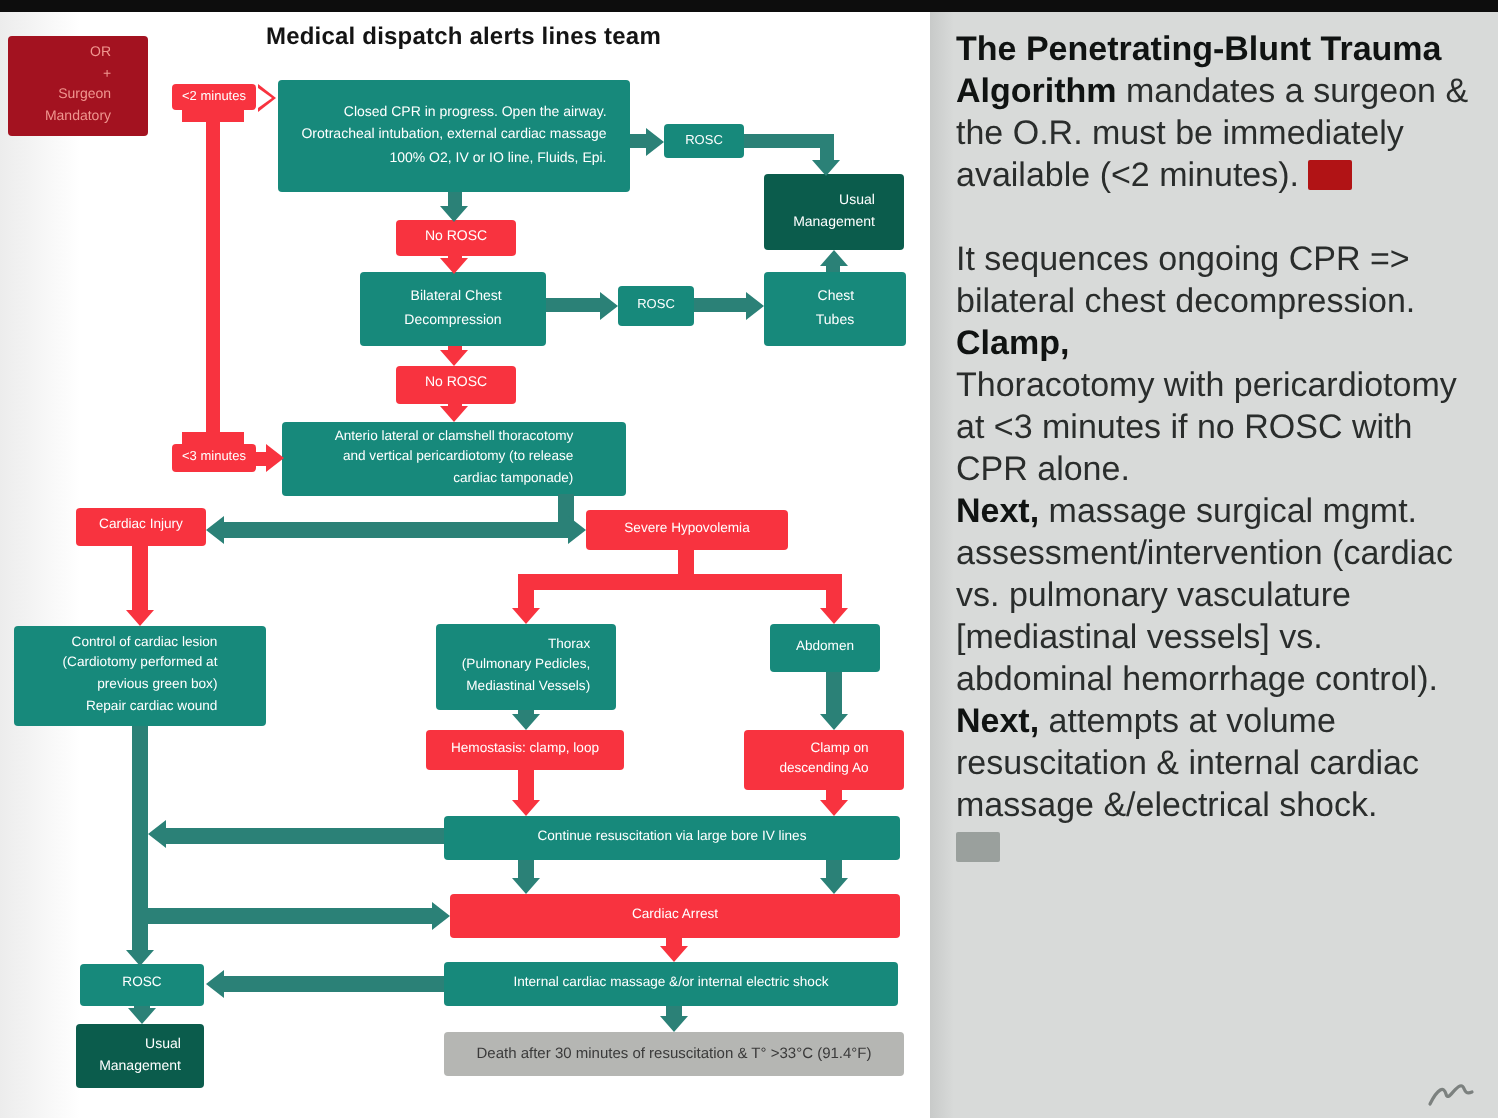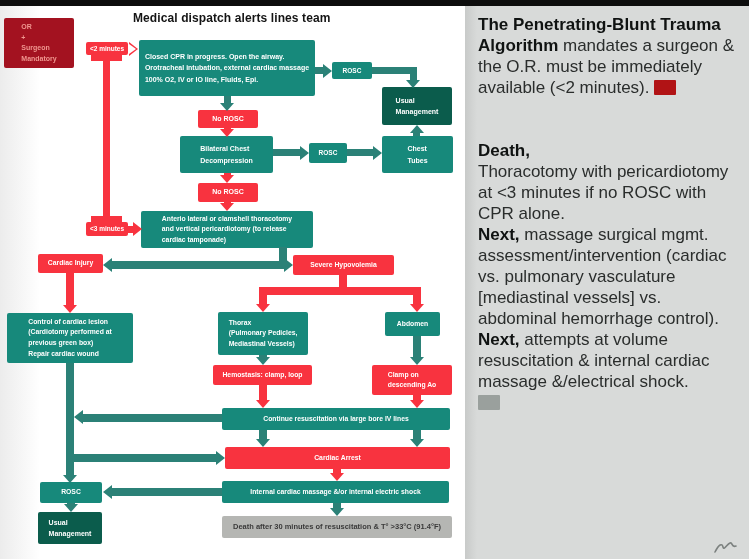--- a/index.html
+++ b/index.html
@@ -5,21 +5,21 @@
   html,body{margin:0;padding:0;background:#000;}
   #stage{position:relative;width:749px;height:559px;background:#fff;overflow:hidden;
          font-family:"Liberation Sans",sans-serif;}
   #topbar{position:absolute;left:0;top:0;width:749px;height:6px;background:#0d0d0d;}
   
   #flow{position:absolute;left:0;top:6px;width:465px;height:553px;
         background:linear-gradient(90deg,#ececec 0px,#ffffff 40px);}
   .ftitle{position:absolute;left:133px;top:5px;width:200px;font-size:12px;font-weight:bold;
           color:#141414;letter-spacing:.1px;}
   .box{position:absolute;display:flex;align-items:center;justify-content:center;
-       text-align:left;color:#fff;font-weight:bold;border-radius:2px;
+       text-align:right;color:#fff;font-weight:normal;border-radius:2px;
        white-space:pre-line;padding:1px 2px;box-sizing:border-box;line-height:1.5;}
   .teal{background:#17897b;}
   .dteal{background:#0b5c4c;}
   .redb{background:#f8333f;}
   .dred{background:#a31220;color:#f0968f;}
   .grayb{background:#b5b6b3;color:#3a3a3a;}
   
   .sh{position:absolute;}
   .t{background:#2b8177;}
   .r{background:#f8333f;}
@@ -156,22 +156,22 @@
     <div class="sh t" style="left:112px;top:482px;width:110px;height:8px;"></div>
     <div class="h h-l tc" style="left:103px;top:479px;"></div>
     <div class="sh t" style="left:67px;top:497px;width:8px;height:3px;"></div>
     <div class="h h-d tc" style="left:64px;top:498px;"></div>
     <div class="sh t" style="left:333px;top:497px;width:8px;height:6px;"></div>
     <div class="h h-d tc" style="left:330px;top:502px;"></div>
   </div>
 
   <div id="panel">
     <p><b>The Penetrating-Blunt Trauma Algorithm</b><span> mandates a surgeon &amp; the O.R. must be immediately available (&lt;2 minutes). </span><span class="insq redsq"></span></p>
-    <p><br>
-      <b>Death,</b><br>
+    <p><span>It sequences ongoing CPR =&gt; bilateral chest decompression.</span><br>
+      <b>Clamp,</b><br>
       <span>Thoracotomy with pericardiotomy at &lt;3 minutes if no ROSC with CPR alone.</span><br>
       <b>Next,</b><span> massage surgical mgmt. assessment/intervention (cardiac vs. pulmonary vasculature [mediastinal vessels] vs. abdominal hemorrhage control).</span><br>
       <b>Next,</b><span> attempts at volume resuscitation &amp; internal cardiac massage &amp;/electrical shock.</span><br>
       <span class="insq graysq"></span></p>
   </div>
 
   <svg id="penmark" width="28" height="15" viewBox="0 0 28 15">
     <path d="M2 12 C6 4 9 3 10 7 C11 11 14 4 17 3 C20 2 18 8 23 6" stroke="#7c817f" stroke-width="1.6" fill="none" stroke-linecap="round"></path>
   </svg>
 </div>

